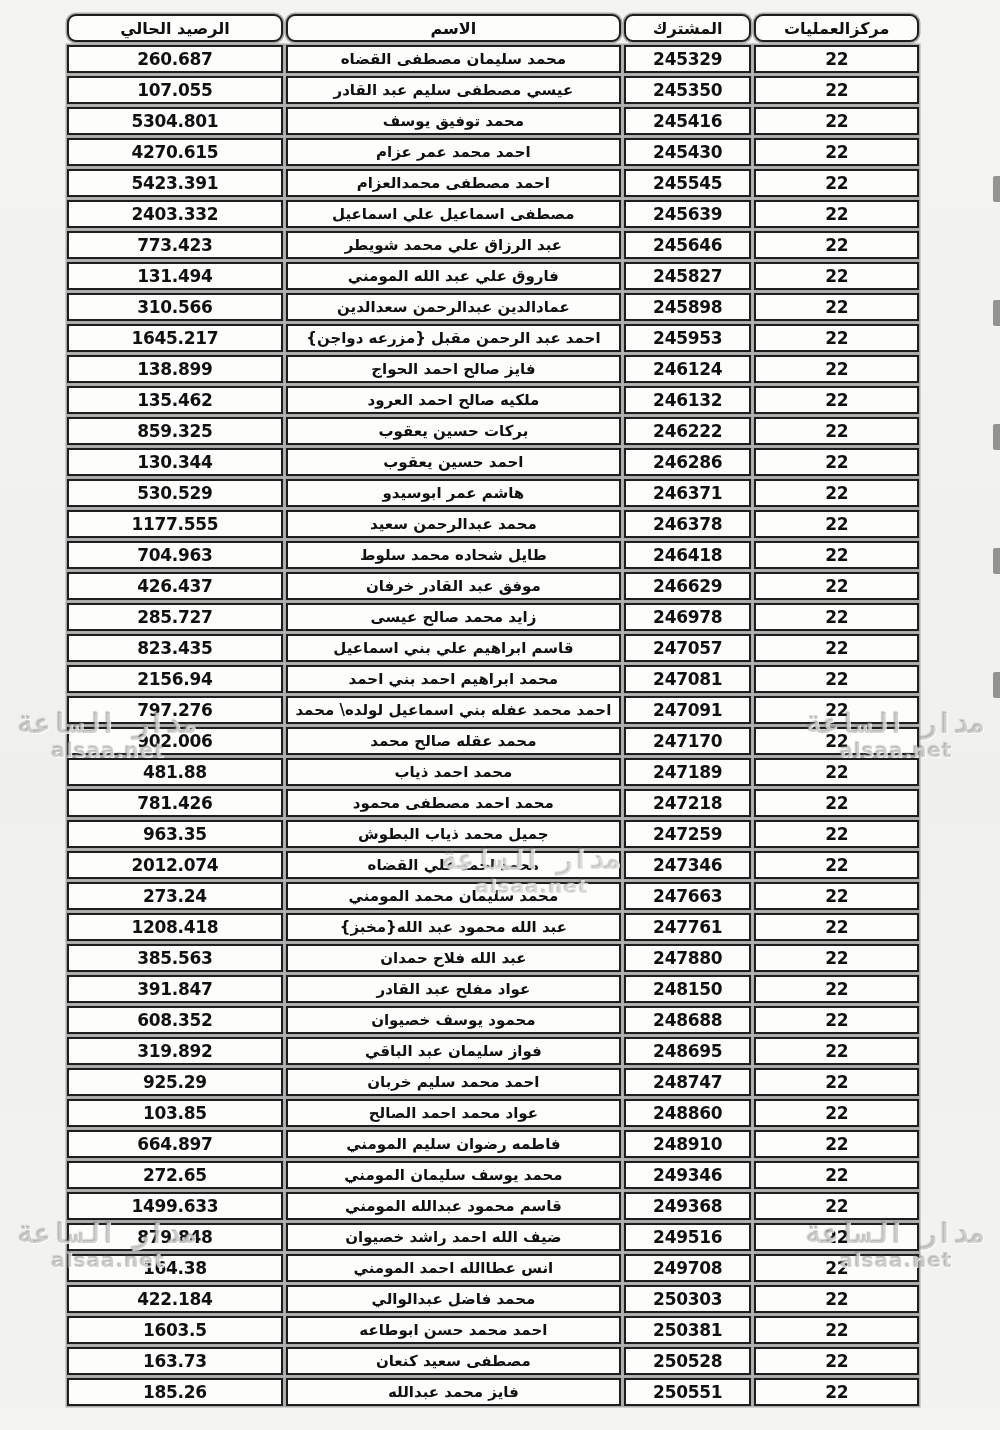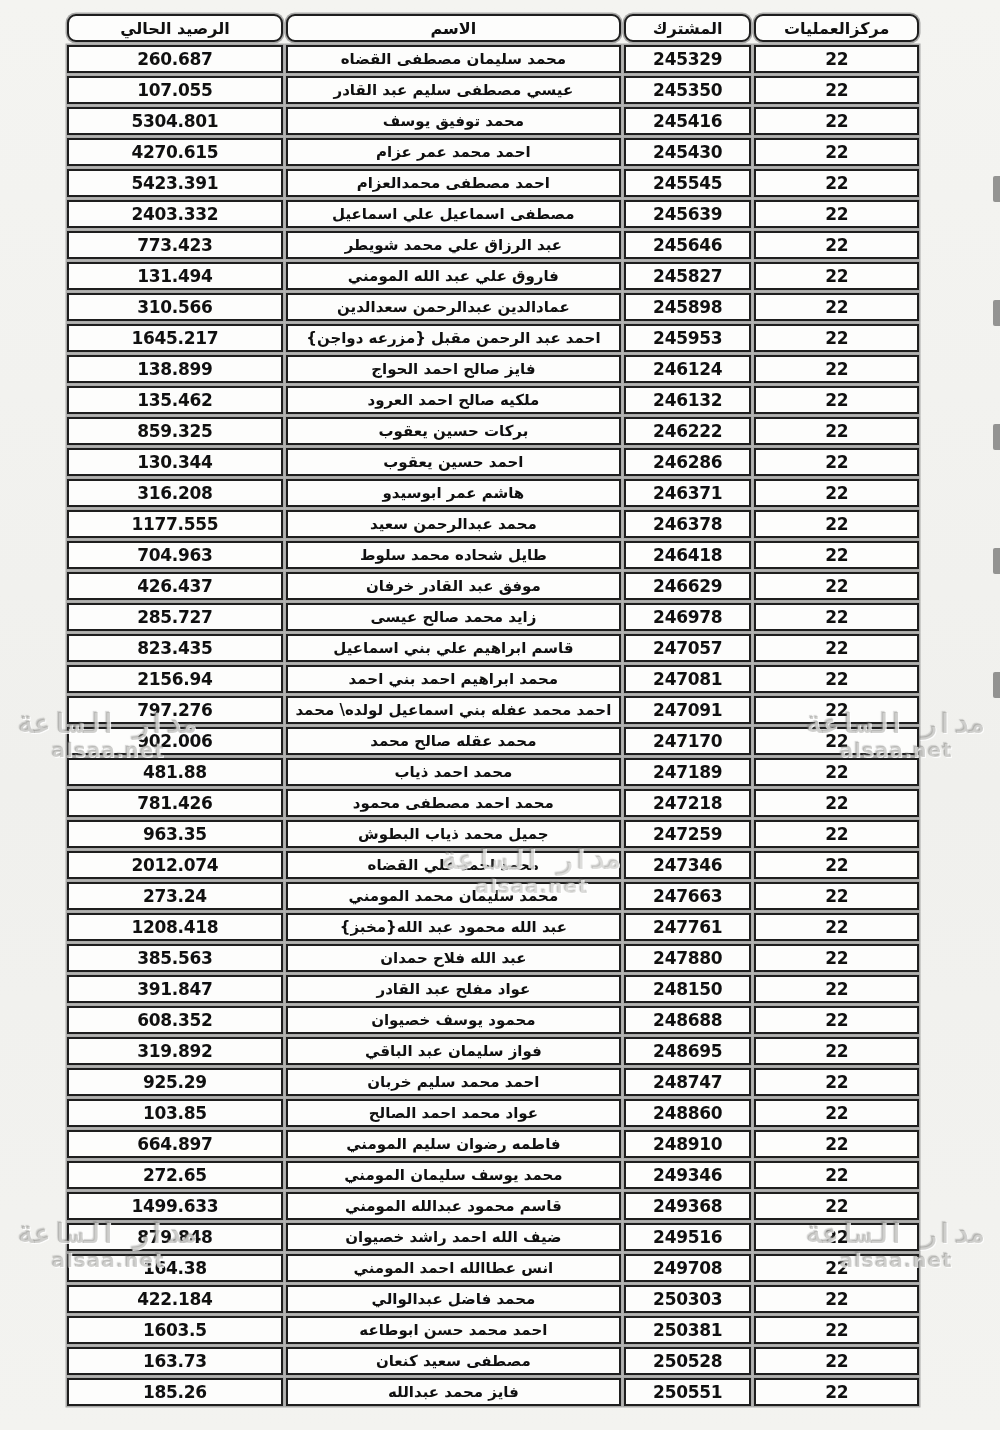--- a/index.html
+++ b/index.html
@@ -137,21 +137,21 @@
         <tr>
           <td class="num">22</td>
           <td class="num">246286</td>
           <td class="name">احمد حسين يعقوب</td>
           <td class="num">130.344</td>
         </tr>
         <tr>
           <td class="num">22</td>
           <td class="num">246371</td>
           <td class="name">هاشم عمر ابوسيدو</td>
-          <td class="num">316.208</td>
+          <td class="num">530.529</td>
         </tr>
         <tr>
           <td class="num">22</td>
           <td class="num">246378</td>
           <td class="name">محمد عبدالرحمن سعيد</td>
           <td class="num">1177.555</td>
         </tr>
         <tr>
           <td class="num">22</td>
           <td class="num">246418</td>

